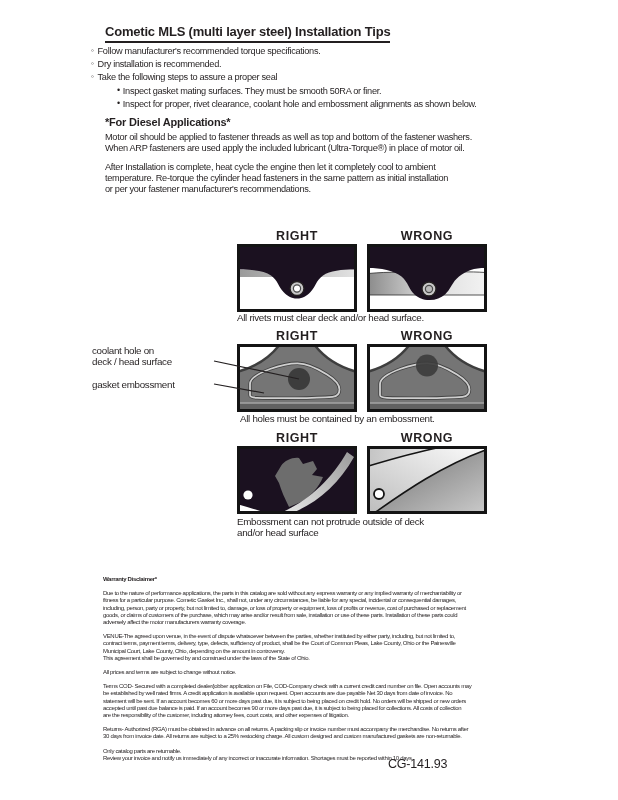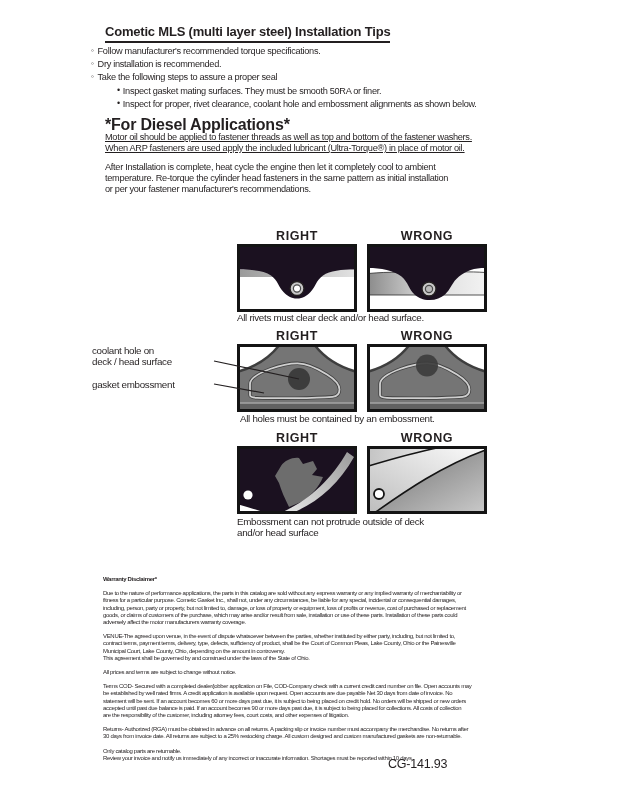--- a/index.html
+++ b/index.html
@@ -7,23 +7,23 @@
         font-family:"Liberation Sans", sans-serif;color:#231f20;}
   .abs{position:absolute;}
   .title{left:105px;top:24px;font-size:13px;font-weight:bold;letter-spacing:-0.2px;
          border-bottom:2px solid #231f20;padding-bottom:2px;}
   .body-txt{font-size:9.2px;letter-spacing:-0.3px;line-height:11px;}
   .tips{left:91px;top:45px;width:490px;}
   .tips .line{line-height:13.2px;white-space:nowrap;}
   .tips .sub{padding-left:26px;}
   .mk1{display:inline-block;font-size:8px;position:relative;top:-1px;margin-right:4px;}
   .mk2{display:inline-block;font-size:9px;position:relative;top:-1px;margin-right:3px;}
-  .diesel-h{left:105px;top:116px;font-size:16px;font-weight:bold;letter-spacing:-0.2px;}
+  .diesel-h{left:105px;top:116px;font-size:11px;font-weight:bold;letter-spacing:-0.2px;}
   .pre{white-space:pre-line;}
-  .p1{left:105px;top:132px;width:490px;text-decoration:underline;}
+  .p1{left:105px;top:132px;width:490px;}
   .p2{left:105px;top:162px;width:490px;}
   .note{left:105px;top:206px;width:490px;}
   .rw-label{width:120px;text-align:center;font-size:12.5px;font-weight:bold;letter-spacing:0.6px;}
   .panel{width:120px;height:68px;}
   .panel svg{display:block;}
   .caption{font-size:9.8px;letter-spacing:-0.3px;line-height:11px;}
   .side-label{left:92px;width:120px;text-align:left;font-size:9.8px;letter-spacing:-0.3px;line-height:11px;}
   .legal{left:103px;top:576px;width:470px;font-size:6px;letter-spacing:-0.32px;line-height:7.2px;}
   .legal p{margin:0 0 7px 0;white-space:pre-line;}
   .legal .lh{font-weight:bold;margin-bottom:7px;}

